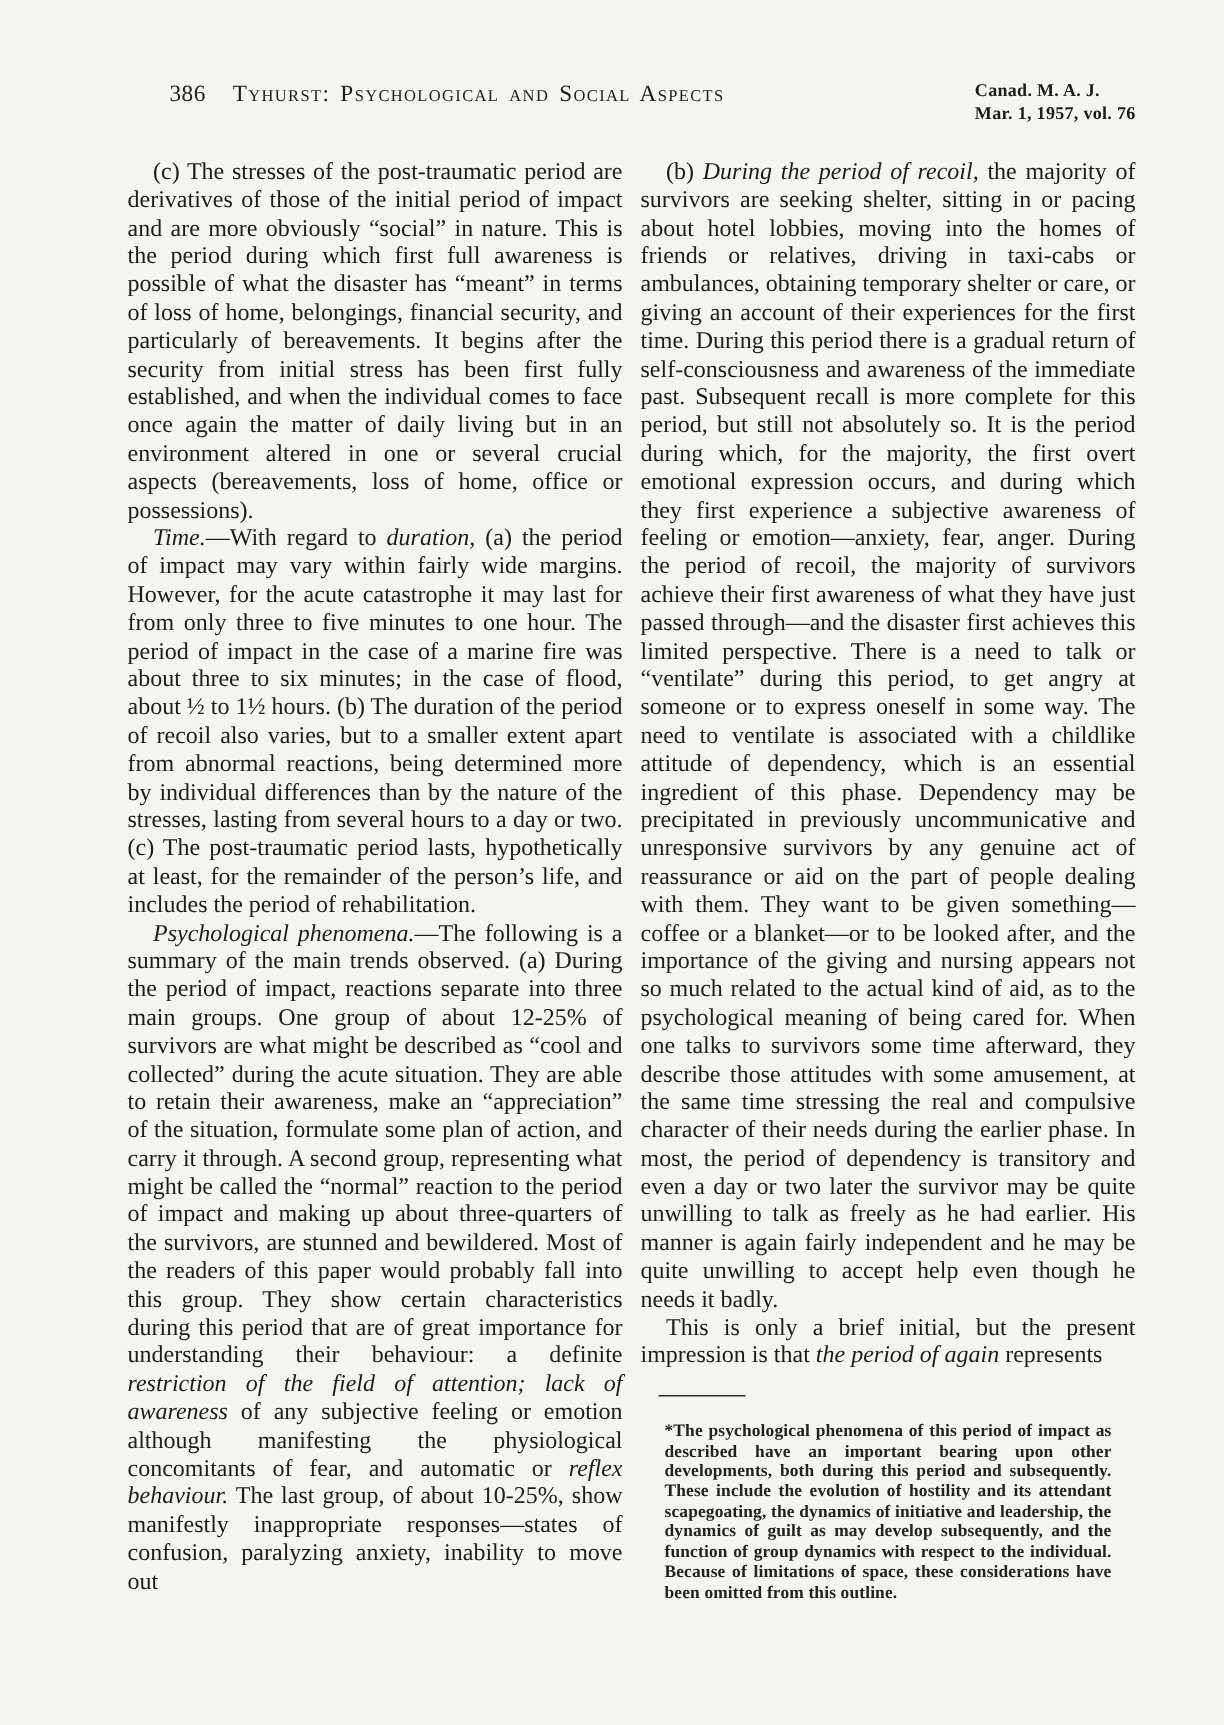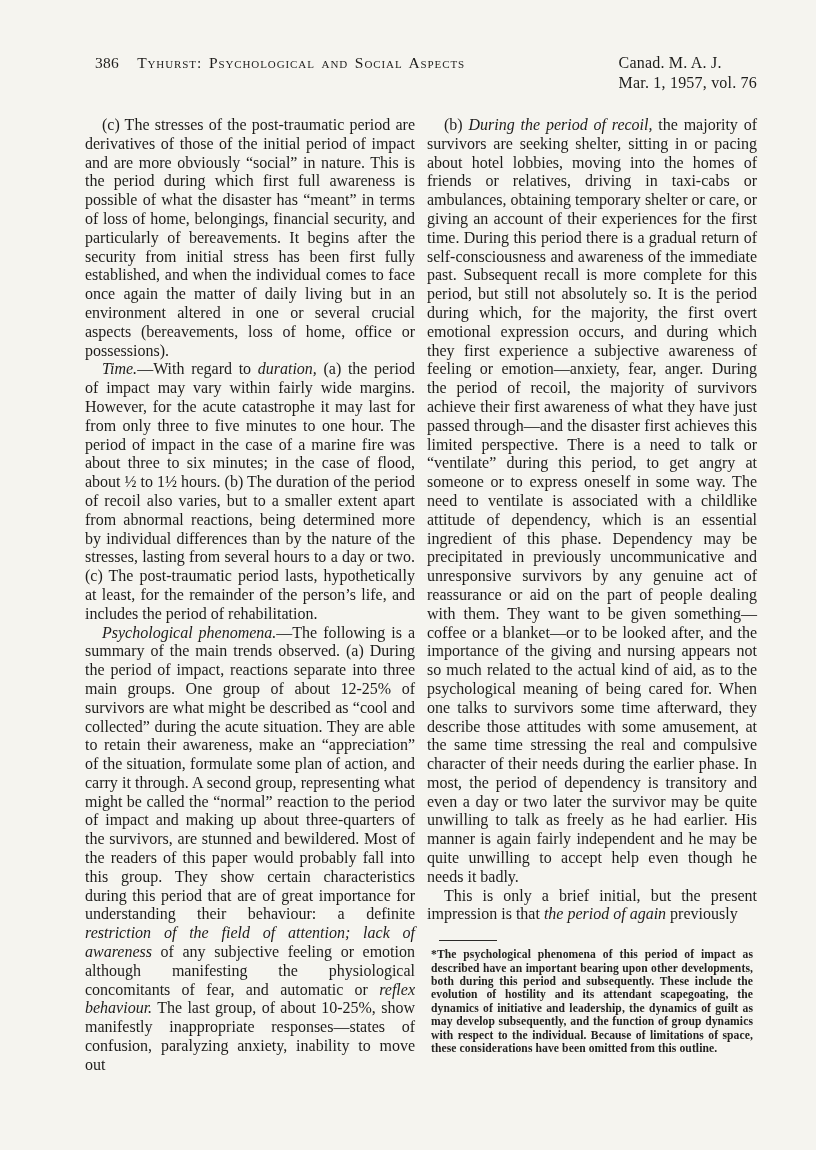--- a/index.html
+++ b/index.html
@@ -21,30 +21,31 @@
   .page-header {
     display: flex;
     justify-content: space-between;
     align-items: flex-start;
     margin-left: 10px;
   }
   .header-left {
     font-size: 15.5px;
     letter-spacing: 0.3px;
     white-space: nowrap;
+    margin-left: 18px;
   }
   .page-num { margin-right: 18px; }
   .running-title {
     font-variant: small-caps;
     letter-spacing: 0.9px;
     word-spacing: 2px;
   }
   .header-right {
-    font-size: 16px;
-    font-weight: normal;
+    font-size: 12px;
+    font-weight: bold;
     line-height: 1.25;
     letter-spacing: 0.2px;
     margin-top: -1px;
   }
   .columns {
     display: flex;
     gap: 12px;
     margin-top: 23px;
   }
   .col {
@@ -57,21 +58,21 @@
   p.para.indent { text-indent: 17px; }
   em { font-style: italic; }
   sup { font-size: 62%; vertical-align: super; line-height: 0; }
   .fn-rule {
     width: 58px;
     height: 0;
     border-top: 1.6px solid #2b2a28;
     margin: 16px 0 7px 12px;
   }
   p.footnote {
-    margin: 4px;
+    margin: 16px;
     font-size: 11.6px;
     font-weight: bold;
     line-height: 13.4px;
     letter-spacing: 0.1px;
     text-align: justify;
     color: #232220;
   }
 </style>
 </head>
 <body>
@@ -88,18 +89,18 @@
   </header>
 
   <main class="columns">
     <section class="col" id="col-left">
         <p class="para indent"><span>(c) The stresses of the post-traumatic period are derivatives of those of the initial period of impact and are more obviously “social” in nature. This is the period during which first full awareness is possible of what the disaster has “meant” in terms of loss of home, belongings, financial security, and particularly of bereavements. It begins after the security from initial stress has been first fully established, and when the individual comes to face once again the matter of daily living but in an environment altered in one or several crucial aspects (bereavements, loss of home, office or possessions).</span></p>
         <p class="para indent"><em>Time.</em><span>—With regard to </span><em>duration,</em><span> (a) the period of impact may vary within fairly wide margins. However, for the acute catastrophe it may last for from only three to five minutes to one hour. The period of impact in the case of a marine fire was about three to six minutes; in the case of flood, about ½ to 1½ hours. (b) The duration of the period of recoil also varies, but to a smaller extent apart from abnormal reactions, being determined more by individual differences than by the nature of the stresses, lasting from several hours to a day or two. (c) The post-traumatic period lasts, hypothetically at least, for the remainder of the person’s life, and includes the period of rehabilitation.</span></p>
         <p class="para indent"><em>Psychological phenomena.</em><span>—The following is a summary of the main trends observed. (a) During the period of impact, reactions separate into three main groups. One group of about 12-25% of survivors are what might be described as “cool and collected” during the acute situation. They are able to retain their awareness, make an “appreciation” of the situation, formulate some plan of action, and carry it through. A second group, representing what might be called the “normal” reaction to the period of impact and making up about three-quarters of the survivors, are stunned and bewildered. Most of the readers of this paper would probably fall into this group. They show certain characteristics during this period that are of great importance for understanding their behaviour: a definite </span><em>restriction of the field of attention; lack of awareness</em><span> of any subjective feeling or emotion although manifesting the physiological concomitants of fear, and automatic or </span><em>reflex behaviour.</em><span> The last group, of about 10-25%, show manifestly inappropriate responses—states of confusion, paralyzing anxiety, inability to move out</span></p>
       </section>
     <section class="col" id="col-right">
         <p class="para indent"><span>(b) </span><em>During the period of recoil,</em><span> the majority of survivors are seeking shelter, sitting in or pacing about hotel lobbies, moving into the homes of friends or relatives, driving in taxi-cabs or ambulances, obtaining temporary shelter or care, or giving an account of their experiences for the first time. During this period there is a gradual return of self-consciousness and awareness of the immediate past. Subsequent recall is more complete for this period, but still not absolutely so. It is the period during which, for the majority, the first overt emotional expression occurs, and during which they first experience a subjective awareness of feeling or emotion—anxiety, fear, anger. During the period of recoil, the majority of survivors achieve their first awareness of what they have just passed through—and the disaster first achieves this limited perspective. There is a need to talk or “ventilate” during this period, to get angry at someone or to express oneself in some way. The need to ventilate is associated with a childlike attitude of dependency, which is an essential ingredient of this phase. Dependency may be precipitated in previously uncommunicative and unresponsive survivors by any genuine act of reassurance or aid on the part of people dealing with them. They want to be given something—coffee or a blanket—or to be looked after, and the importance of the giving and nursing appears not so much related to the actual kind of aid, as to the psychological meaning of being cared for. When one talks to survivors some time afterward, they describe those attitudes with some amusement, at the same time stressing the real and compulsive character of their needs during the earlier phase. In most, the period of dependency is transitory and even a day or two later the survivor may be quite unwilling to talk as freely as he had earlier. His manner is again fairly independent and he may be quite unwilling to accept help even though he needs it badly.</span></p>
-        <p class="para indent"><span>This is only a brief initial, but the present impression is that </span><em>the period of again</em><span> previously</span></p>
+        <p class="para indent"><span>This is only a brief initial, but the present impression is that </span><em>the period of again</em><span> represents</span></p>
         <div class="fn-rule"></div>
         <p class="footnote"><span>*The psychological phenomena of this period of impact as described have an important bearing upon other developments, both during this period and subsequently. These include the evolution of hostility and its attendant scapegoating, the dynamics of initiative and leadership, the dynamics of guilt as may develop subsequently, and the function of group dynamics with respect to the individual. Because of limitations of space, these considerations have been omitted from this outline.</span></p>
       </section>
   </main>
 </div>
 
 </body></html>

